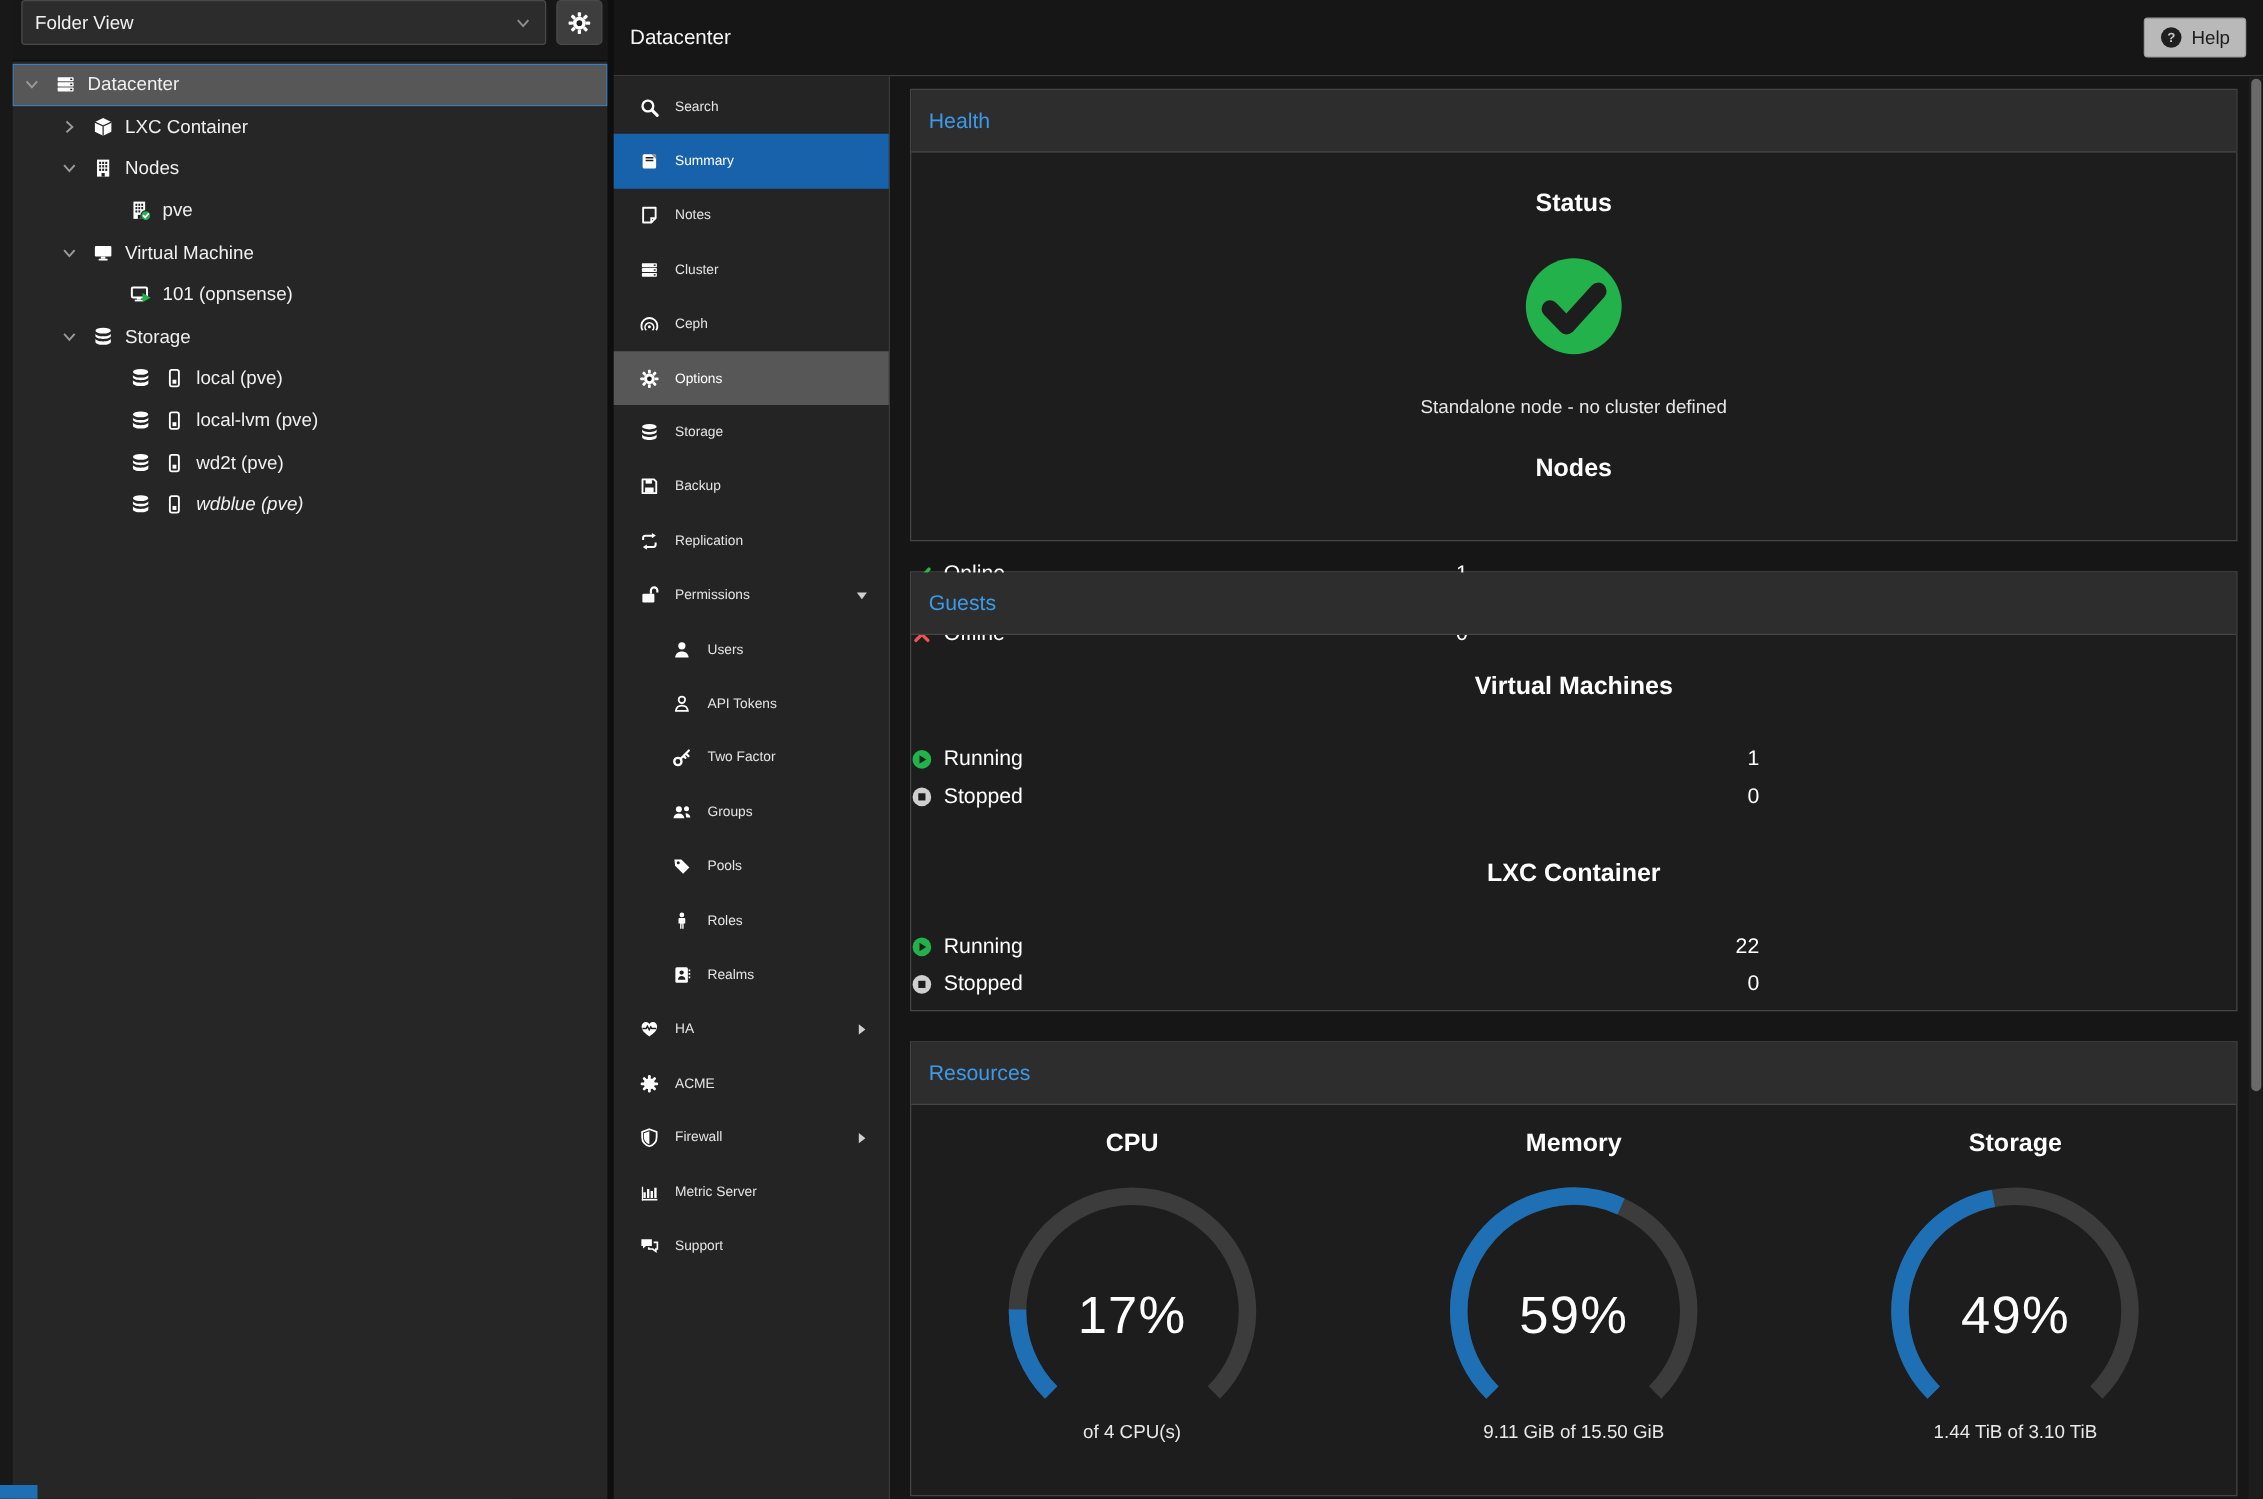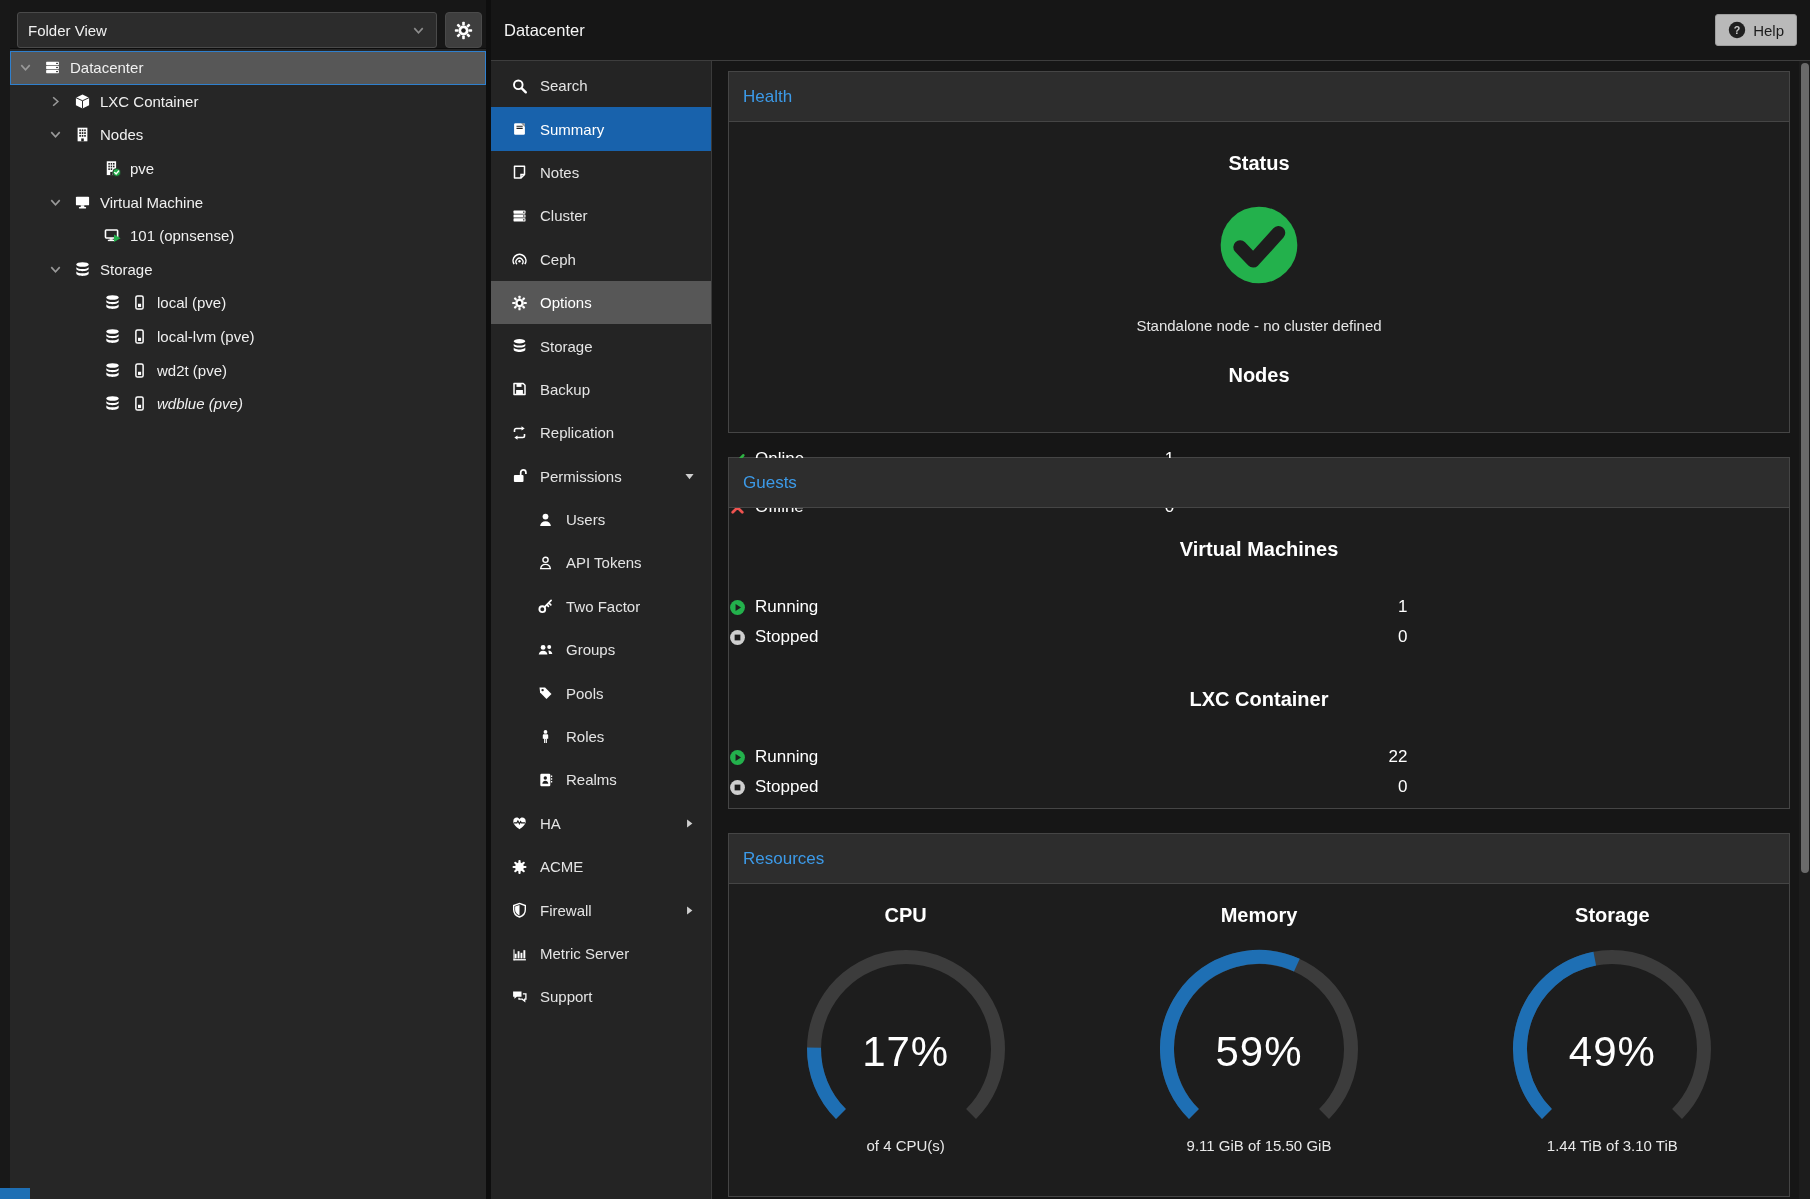--- a/index.html
+++ b/index.html
@@ -11,21 +11,21 @@
   }
   .ic{display:inline-flex;align-items:center;justify-content:center}
   .ic svg{width:100%;height:100%;display:block}
 
   
   .left-edge{position:absolute;left:0;top:0;width:10px;height:100%;background:#181818;border-right:1px solid #0a0a0a}
   .bottom-sliver{position:absolute;left:0;bottom:0;width:30px;height:11px;background:#1e6fb4;z-index:5}
 
   
   .sidebar{position:absolute;left:10px;top:0;width:476px;height:100%;background:#262626}
-  .sidebar-top{height:48px;background:#171717;display:flex;align-items:flex-end;gap:8px;padding:0 4px 0 7px;border-bottom:1px solid #0d0d0d}
+  .sidebar-top{height:48px;background:#171717;display:flex;align-items:flex-start;gap:8px;padding:0 4px 0 7px;border-bottom:1px solid #0d0d0d}
   .combo{flex:1;height:34px;background:#2c2c2c;border:1px solid #4a4a4a;border-radius:3px;display:flex;align-items:center;padding:0 10px;cursor:pointer}
   .combo .val{font-size:15px;color:#f1f1f1}
   .combo .ic{margin-left:auto;width:15px;height:15px;color:#8d8d8d}
   .gear-btn{width:37px;height:36px;background:#3e3e3e;border:1px solid #4a4a4a;border-radius:4px;display:flex;align-items:center;justify-content:center;cursor:pointer;padding:0}
   .gear-btn .ic{width:19px;height:19px;color:#fff}
 
   .tree{padding-top:2px}
   .tree-row{height:33.6px;display:flex;align-items:center;gap:8px;font-size:15px;color:#f0f0f0;cursor:pointer;white-space:nowrap}
   .tree-row .caret{width:17px;height:15px;display:inline-flex;color:#9a9a9a;flex:none}
   .tree-row .ic{width:19px;height:17px;color:#fff;flex:none}
@@ -35,21 +35,21 @@
   .v-divider{position:absolute;left:486px;top:0;width:5px;height:100%;background:#0e0e0e}
   .right-region{position:absolute;left:491px;top:0;right:0;height:100%}
   .topbar{height:60px;display:flex;align-items:center;padding:0 13px;border-bottom:1px solid #3d3d3d;background:#161616}
   .page-title{font-size:16.5px;color:#f5f5f5}
   .help-btn{margin-left:auto;background:#b9b9b9;border:1px solid #9e9e9e;border-radius:3px;display:flex;align-items:center;gap:7px;padding:6px 12px;cursor:pointer}
   .help-btn .ic{width:18px;height:18px}
   .help-btn .hl{font-size:15px;color:#1c1c1c}
 
   .right-body{position:absolute;top:61px;left:0;right:0;bottom:0;display:flex}
   .menu{width:220px;background:#242424;border-right:1px solid #3a3a3a;flex:none;padding-top:3px}
-  .menu-item{height:43.4px;display:flex;align-items:center;gap:12px;padding-left:20px;position:relative;font-size:15px;color:#e4e4e4;cursor:pointer;white-space:nowrap}
+  .menu-item{height:43.4px;display:flex;align-items:center;gap:12px;padding-left:20px;position:relative;font-size:11px;color:#e4e4e4;cursor:pointer;white-space:nowrap}
   .menu-item .ic{width:17px;height:16px;color:#fff;flex:none}
   .menu-item.child{padding-left:46px}
   .menu-item.selected{background:#1862ac;color:#fff}
   .menu-item.hovered{background:#575757;color:#fff}
   .menu-item .mcaret{position:absolute;right:15px;width:13px;height:13px;color:#cfcfcf}
 
   .content{flex:1;padding:10px 20px 0 16px;overflow:hidden;position:relative}
   .panel{border:1px solid #454545;background:#1d1d1d;margin-bottom:24px;display:flex;flex-direction:column}
   .panel-header{height:49px;flex:none;background:#2d2d2d;border-bottom:1px solid #454545;display:flex;align-items:center;padding:0 14px;font-size:17px;color:#3c9ae8}
   .panel-body{flex:1}

